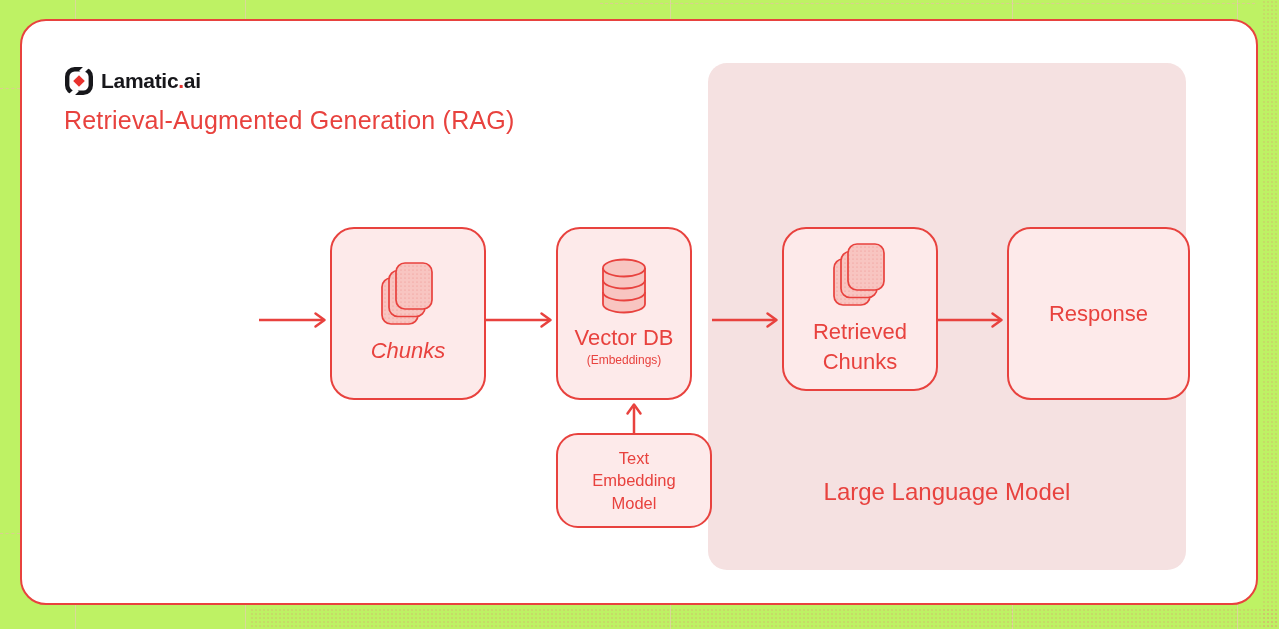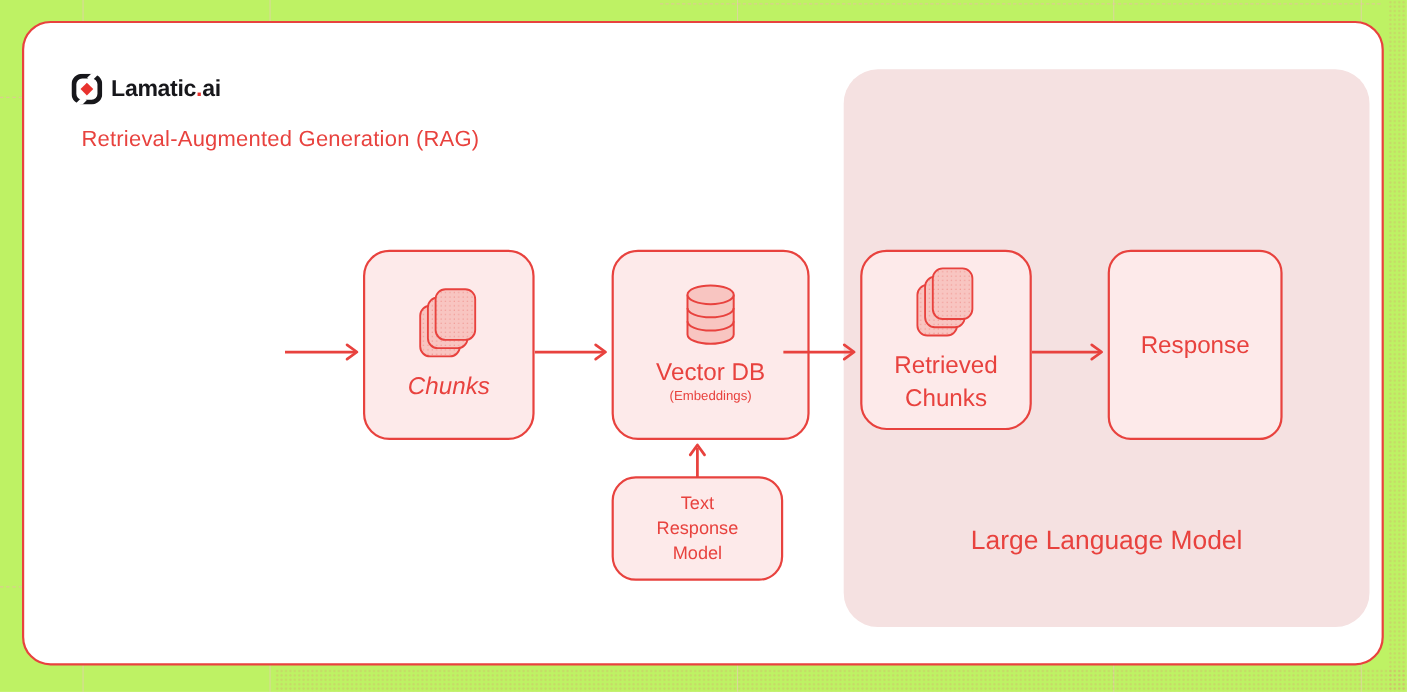--- a/index.html
+++ b/index.html
@@ -49,33 +49,33 @@
     height: 30px;
   }
   .brand-text {
     font-size: 21px; font-weight: 700; color: #17171b;
     letter-spacing: -0.3px;
   }
   .brand-dot { color: #e8322e; font-weight: 700; }
 
   .page-title {
     position: absolute; left: 64px; top: 106px;
-    margin: 10px;
-    font-size: 20px; font-weight: 500;
+    margin: 0;
+    font-size: 25px; font-weight: 500;
     color: #e8423e;
     letter-spacing: 0.2px;
   }
 
   
   .llm-group {
     position: absolute;
-    left: 767px; top: 63px;
+    left: 708px; top: 63px;
     width: 478px; height: 507px;
     background: #f5e1e1;
-    border-radius: 31px;
+    border-radius: 19px;
   }
   .llm-label {
     position: absolute; left: 0; right: 0; top: 415px;
     text-align: center;
     font-size: 24px; color: #e8423e;
   }
 
   
   .node {
     position: absolute;
@@ -88,23 +88,23 @@
     text-align: center;
     color: #e8423e;
     font-size: 22px; line-height: 1.32;
   }
   .node-label { width: 120px; }
   .node-sublabel { font-size: 12px; margin-top: 1px; }
   .node .icon-wrap { margin-bottom: 9px; line-height: 0; }
 
   #node-external   { left: 103px;  top: 227px; width: 156px; height: 173px; }
   #node-chunks     { left: 330px;  top: 227px; width: 156px; height: 173px; font-style: italic; }
-  #node-vectordb   { left: 556px;  top: 227px; width: 180px; height: 173px; }
+  #node-vectordb   { left: 556px;  top: 227px; width: 136px; height: 173px; }
   #node-retrieved  { left: 782px;  top: 227px; width: 156px; height: 164px; }
-  #node-response   { left: 1007px; top: 227px; width: 159px; height: 173px; border-radius: 21px; }
+  #node-response   { left: 1007px; top: 227px; width: 183px; height: 173px; }
   #node-embedding  {
     left: 556px; top: 433px; width: 156px; height: 95px;
     border-radius: 22px; font-size: 16.5px; line-height: 1.35;
   }
   #node-embedding .node-label { width: 100px; }
 
   
   .arrow { position: absolute; line-height: 0; }
   #arrow-1 { left: 259px; top: 311px; }
   #arrow-2 { left: 486px; top: 311px; }
@@ -189,21 +189,21 @@
       </svg>
     </span>
     <div class="node-label">Retrieved Chunks</div>
   </div>
 
   <div class="node" id="node-response">
     <div class="node-label">Response</div>
   </div>
 
   <div class="node" id="node-embedding">
-    <div class="node-label">Text Response Model</div>
+    <div class="node-label">Text Embedding Model</div>
   </div>
 
   <div class="arrow" id="arrow-1">
     <svg width="72" height="18" viewBox="0 0 72 18">
       <path d="M0,9 H64" stroke="#e8423e" stroke-width="2.5" fill="none"></path>
       <path d="M56.5,2.5 L65.5,9 L56.5,15.5" stroke="#e8423e" stroke-width="2.5" fill="none" stroke-linecap="round" stroke-linejoin="round"></path>
     </svg>
   </div>
   <div class="arrow" id="arrow-2">
     <svg width="71" height="18" viewBox="0 0 71 18">

